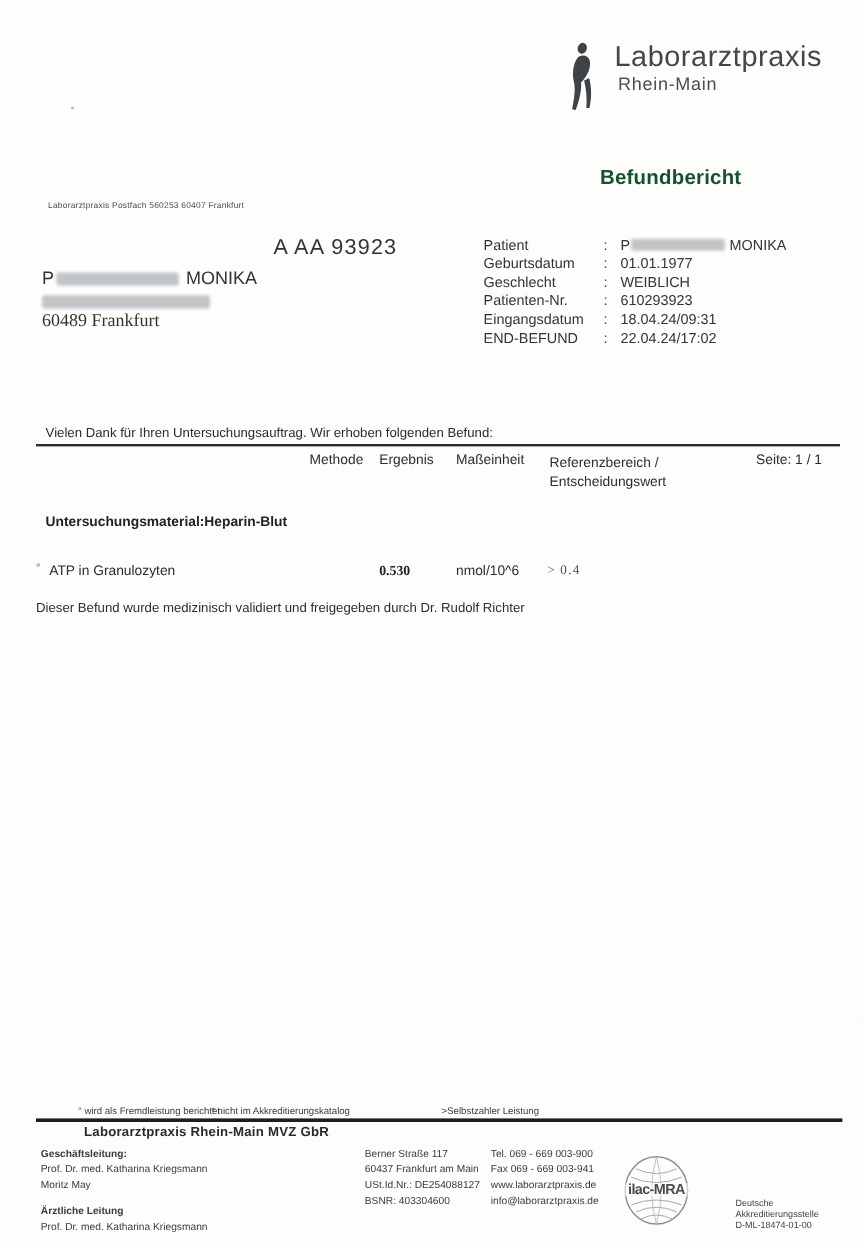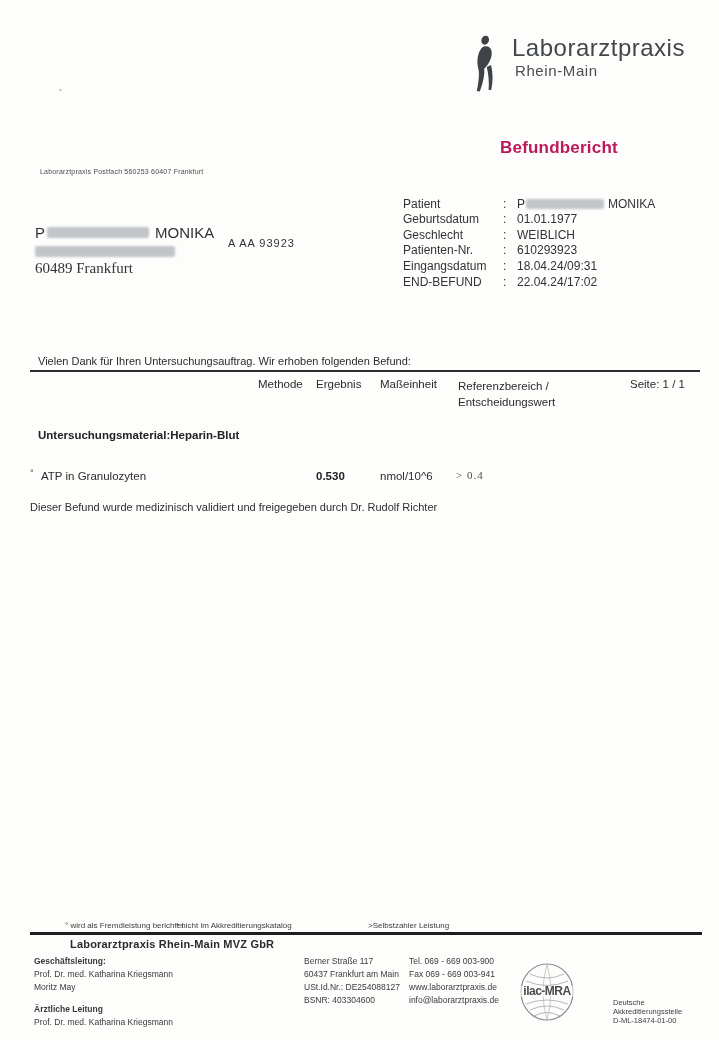--- a/index.html
+++ b/index.html
@@ -11,25 +11,25 @@
     font-family:"Liberation Sans", sans-serif;
     color:#2f2f2f;
     overflow:hidden;
   }
   .abs{position:absolute;}
   
   .logo-wrap{left:468px;top:34px;width:240px;height:70px;display:flex;}
   .logo-text{margin-left:10px;color:#43464a;}
   .logo-name{font-size:24px;letter-spacing:0.5px;line-height:28px;}
   .logo-sub{font-size:15px;letter-spacing:0.6px;line-height:18px;margin-left:3px;color:#4a4d51;}
-  .report-title{left:500px;top:138px;font-size:17px;font-weight:bold;letter-spacing:0.2px;color:#be185d;text-align:center;}
+  .report-title{left:500px;top:138px;font-size:17px;font-weight:bold;letter-spacing:0.2px;color:#14532d;text-align:center;}
   
   .sender-line{left:40px;top:168px;font-size:7px;color:#4c4c4c;letter-spacing:0.2px;}
   
-  .reference{left:228px;top:196px;font-size:11px;letter-spacing:1px;color:#333;margin-top:41px;}
+  .reference{left:228px;top:196px;font-size:18px;letter-spacing:1px;color:#333;}
   
   .recipient-name{left:35px;top:224px;font-size:15px;color:#333;display:flex;align-items:center;}
   .redact{background:#c2c5c8;border-radius:2px;filter:blur(1.2px);display:inline-block;}
   .recipient-street{left:35px;top:246px;width:140px;height:11px;}
   .recipient-city{left:35px;top:260px;font-size:15px;color:#333;font-family:Liberation Serif, serif;}
   
   .patient-block{left:403px;top:195px;font-size:12px;color:#333;}
   .p-row{display:flex;height:15.6px;align-items:flex-end;}
   .p-label{width:100px;}
   .p-colon{width:14px;}
@@ -41,21 +41,21 @@
   .th{font-size:11.5px;color:#2c2c2c;}
   .col-methode{left:258px;top:378px;}
   .col-ergebnis{left:316px;top:378px;}
   .col-einheit{left:380px;top:378px;}
   .col-ref{left:458px;top:378px;line-height:16px;}
   .col-seite{left:630px;top:378px;}
   
   .material{left:38px;top:429px;font-size:11.5px;font-weight:bold;color:#222;}
   .res-marker{left:30px;top:468px;font-size:9px;color:#3a3a3a;}
   .res-name{left:41px;top:470px;font-size:11.5px;color:#2c2c2c;}
-  .res-value{left:316px;top:470px;font-size:11.5px;font-weight:bold;color:#222;}
+  .res-value{left:316px;top:470px;font-size:11.5px;font-weight:bold;color:#222;font-family:Liberation Serif, serif;}
   .res-unit{left:380px;top:470px;font-size:11.5px;color:#2c2c2c;}
   .res-ref{left:456px;top:469px;font-size:11px;font-family:Liberation Serif, serif;color:#4e4e4e;letter-spacing:1px;}
   .validation{left:30px;top:501px;font-size:11px;color:#2e2e2e;}
   
   .legend{font-size:8px;color:#3c3c3c;top:921px;}
   .legend-1{left:65px;}
   .legend-2{left:176px;}
   .legend-3{left:320px;margin-left:48px;}
   .rule-bottom{left:30px;top:932px;width:672px;height:2.5px;background:#1e1e1e;}
   .company{left:34px;top:938px;font-size:11px;font-weight:bold;color:#2a2a2a;letter-spacing:0.2px;margin-left:36px;}

